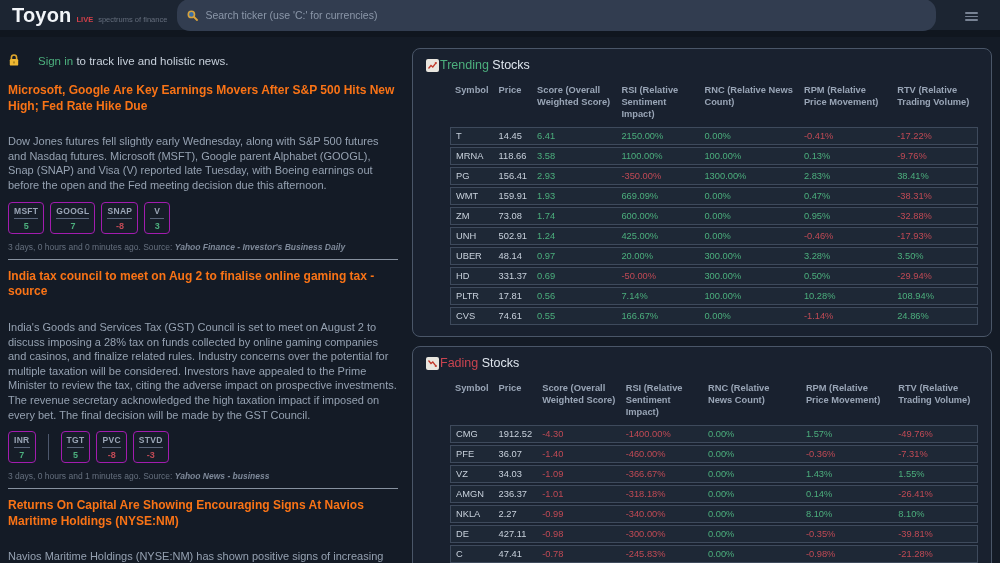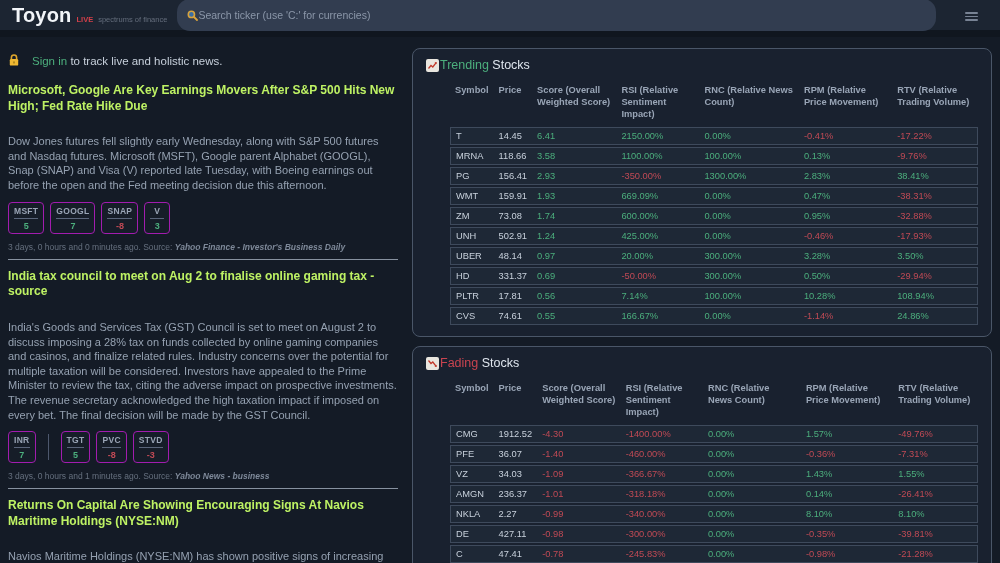--- a/index.html
+++ b/index.html
@@ -8,37 +8,37 @@
 
   
   .topbar { height:30px; background:#1c2532; display:flex; align-items:center;
     padding:0 12px; position:relative; z-index:2;justify-content:space-between; }
   .topbar-shadow { height:7px; background:#10161f; }
   .logo-group { display:flex; align-items:baseline; gap:5px; white-space:nowrap; }
   .logo { color:#f2f5f9; font-size:20px; font-weight:bold; letter-spacing:.2px; }
   .live { color:#d3404a; font-size:7.5px; font-weight:bold; }
   .tagline { color:#646d7c; font-size:7.5px; }
   .searchbox { flex:1; margin:0 52px 0 10px; height:15px; background:#323d50;
-    border-radius:13px; display:flex; align-items:center; padding:16px 10px; }
+    border-radius:13px; display:flex; align-items:center; padding:16px 10px; gap:7px; }
   .searchbox input { flex:1; background:transparent; border:none; outline:none;
     color:#aab4c4; font-size:10.5px; font-family:inherit; }
   .searchbox input::placeholder { color:#8b97a9; }
   .menu-icon { position:absolute; right:22px; top:12px; width:13px; cursor:pointer; }
   .menu-icon span { display:block; height:1.5px; background:#788394; margin-bottom:2px; border-radius:1px; }
 
   
   .main { display:flex; gap:14px; padding:11px 8px 0 8px; align-items:flex-start; }
   .left-col { width:390px; flex:none; }
   .right-col { flex:1; display:flex; flex-direction:column; gap:9px; }
 
   
-  .signin-row { display:flex; align-items:center; gap:12px; font-size:11.5px;
+  .signin-row { display:flex; align-items:center; gap:18px; font-size:11.5px;
     color:#c7d0db; margin:6px 0 16px 0; }
   .signin-link { color:#4caf7d; cursor:pointer; }
-  .headline { color:#bef264; font-size:12px; font-weight:bold; line-height:1.3;
+  .headline { color:#f97316; font-size:12px; font-weight:bold; line-height:1.3;
     margin-bottom:6px; cursor:pointer; }
   .body-text { color:#95a1b1; font-size:11px; line-height:1.33; margin-bottom:9px;margin-top:20px; }
   .chip-row { display:flex; align-items:center; margin-bottom:8px; }
   .chip { display:inline-flex; flex-direction:column; align-items:center;
     border:1px solid #a21caf; border-radius:4px; padding:3px 5px 2px; margin-right:6px;
     min-width:26px; cursor:pointer; background:rgba(255,255,255,0.01); }
   .chip .tick { color:#9aa5b6; font-size:8.5px; font-weight:bold; letter-spacing:.3px;
     padding-bottom:2px; border-bottom:1px solid #5a657a; width:100%; text-align:center; }
   .chip .val { font-size:9px; font-weight:bold; padding-top:2px; }
   .chip-divider { width:1px; height:26px; background:#4d586d; margin:0 12px 0 6px; }

